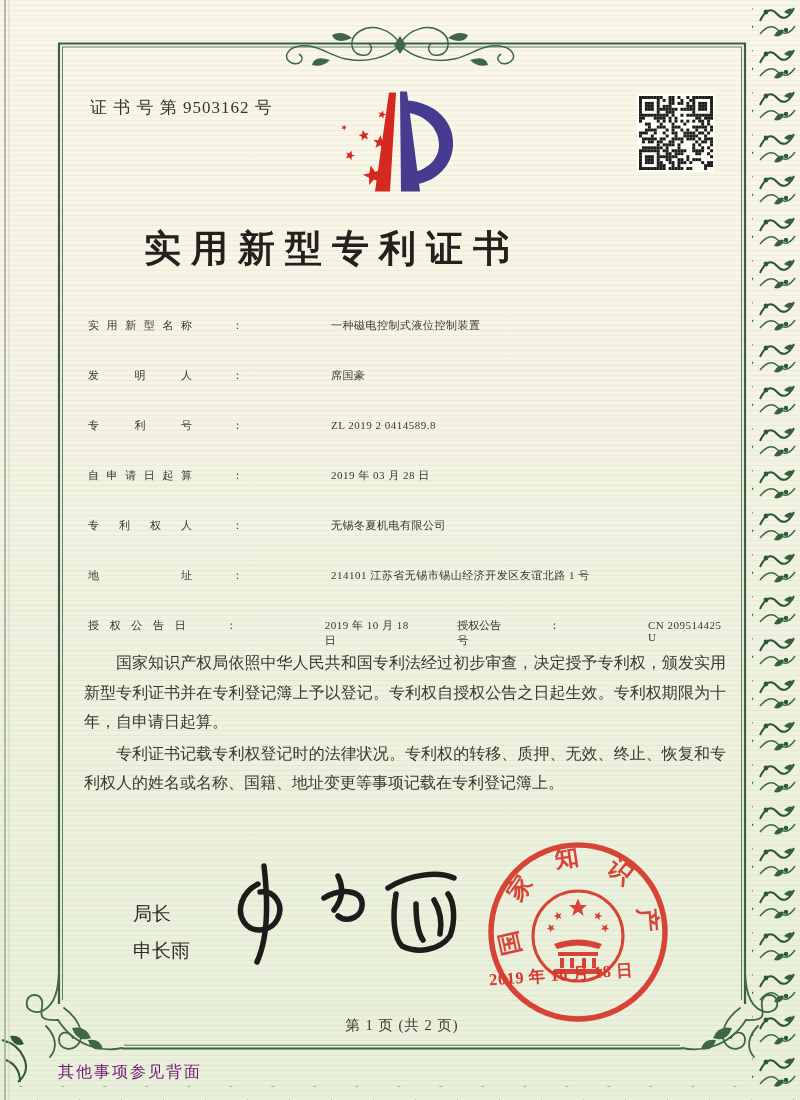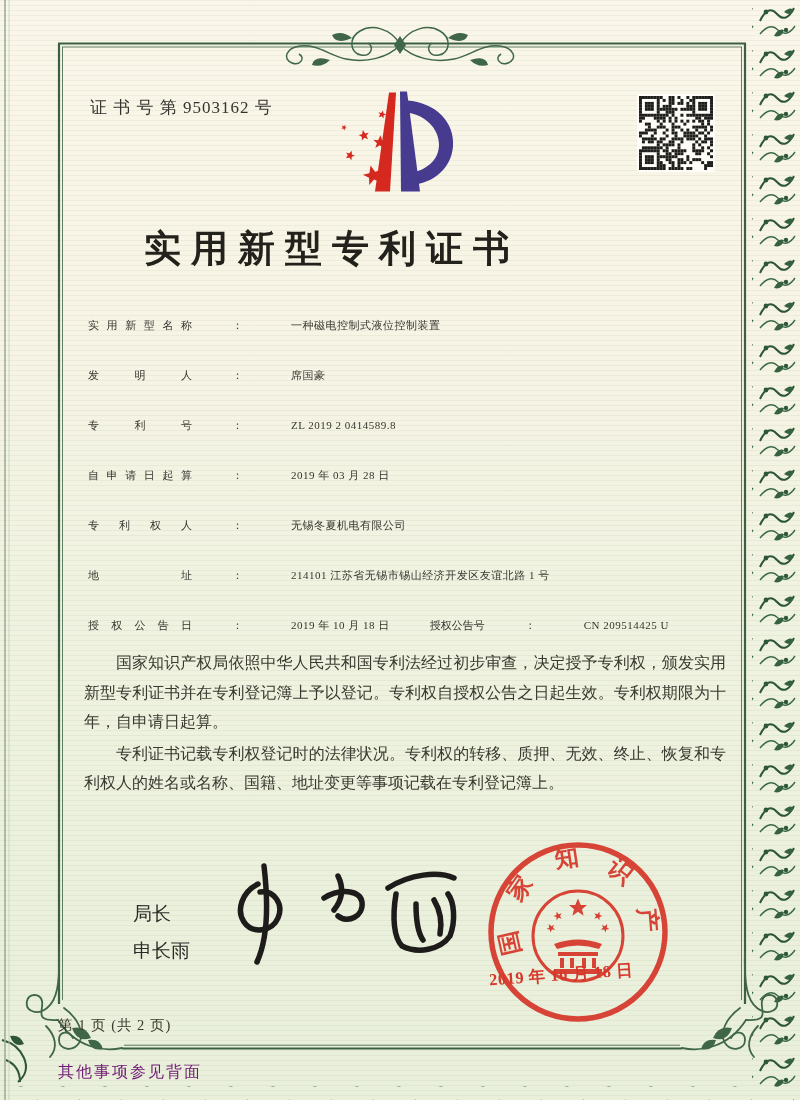--- a/index.html
+++ b/index.html
@@ -28,37 +28,37 @@
   
   .title{
     position:absolute;left:0;top:224px;width:664px;text-align:center;
     font-size:37px;font-weight:bold;letter-spacing:10px;color:#23211b;
   }
   
   .fields{position:absolute;left:88px;top:318px;width:640px;}
   .field-row{display:flex;align-items:baseline;height:50px;font-size:11px;color:#37352f;gap:40px;}
   .flabel{display:inline-block;width:104px;text-align:justify;text-align-last:justify;}
   .fcolon{margin-right:8px;}
-  .fvalue{letter-spacing:0.5px;}
+  .fvalue{letter-spacing:0.5px;margin-left:40px;}
   .flabel2{}
   
   .body-text{position:absolute;left:84px;top:648px;width:642px;font-size:16px;line-height:29.5px;color:#3a382f;text-align:justify;}
   .body-text p{margin:0 0 2px 0;text-indent:2em;}
   
   .signer{position:absolute;left:133px;top:895px;font-family:Liberation Serif, serif;font-size:19px;color:#2c2a26;line-height:37px;}
   .signature-svg{position:absolute;left:212px;top:858px;width:270px;height:120px;z-index:3;}
   
   .seal-svg{position:absolute;left:470px;top:828px;width:216px;height:200px;z-index:3;opacity:0.93;}
   .seal-date{
     position:absolute;left:489px;top:963px;z-index:4;width:180px;
     color:#d6382b;font-size:16.5px;font-weight:bold;letter-spacing:0.5px;
     transform:rotate(-4deg);
   }
   
-  .page-info{position:absolute;left:58px;top:1016px;width:688px;font-size:14.5px;color:#3a382f;letter-spacing:1px;}
+  .page-info{position:absolute;left:58px;top:1016px;width:688px;text-align:center;font-size:14.5px;color:#3a382f;letter-spacing:1px;}
   .back-note{position:absolute;left:58px;top:1062px;width:688px;text-align:left;font-size:16px;color:#701a75;letter-spacing:2px;z-index:2;}
 </style>
 </head>
 <body>
 
 <div class="paper"></div>
 
 <svg class="layer frame-layer" viewBox="0 0 800 1100" xmlns="http://www.w3.org/2000/svg">
   <defs>
     <pattern id="garlandP" width="42" height="42" patternUnits="userSpaceOnUse">

